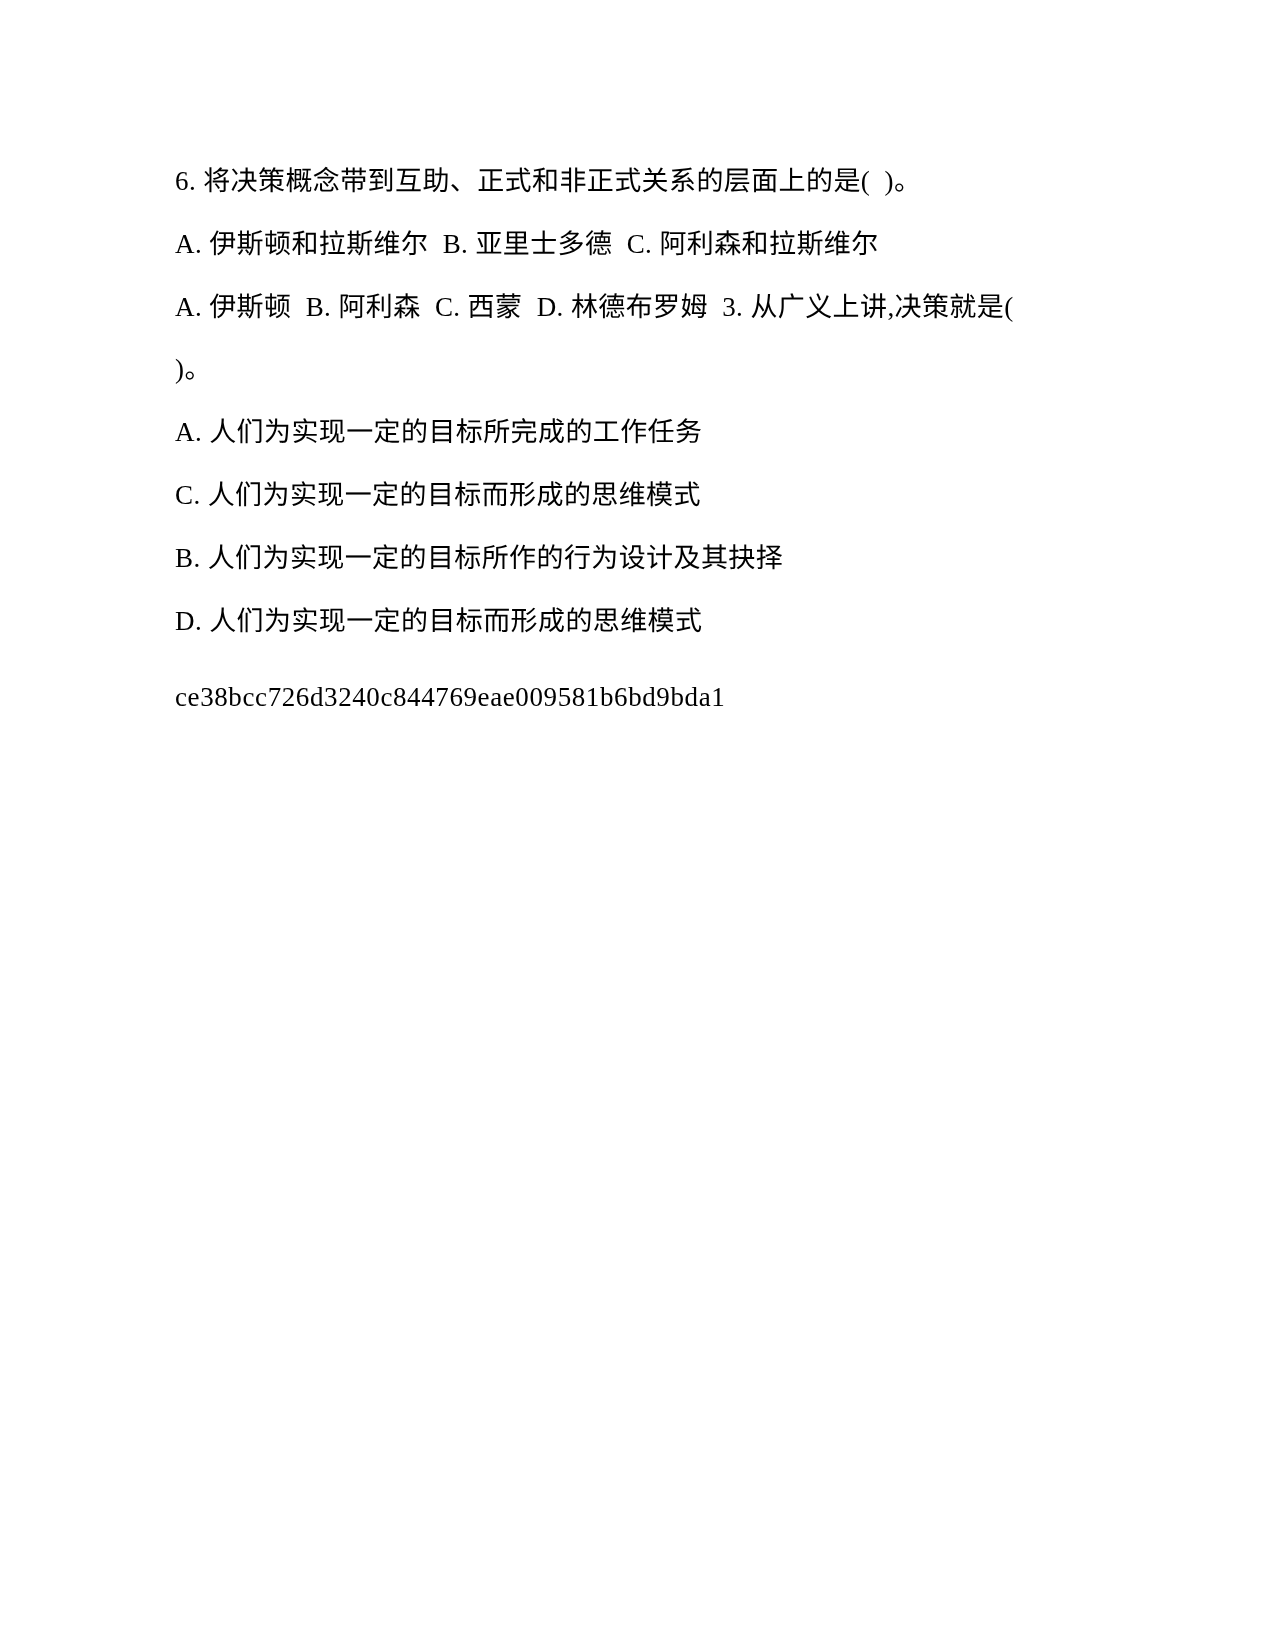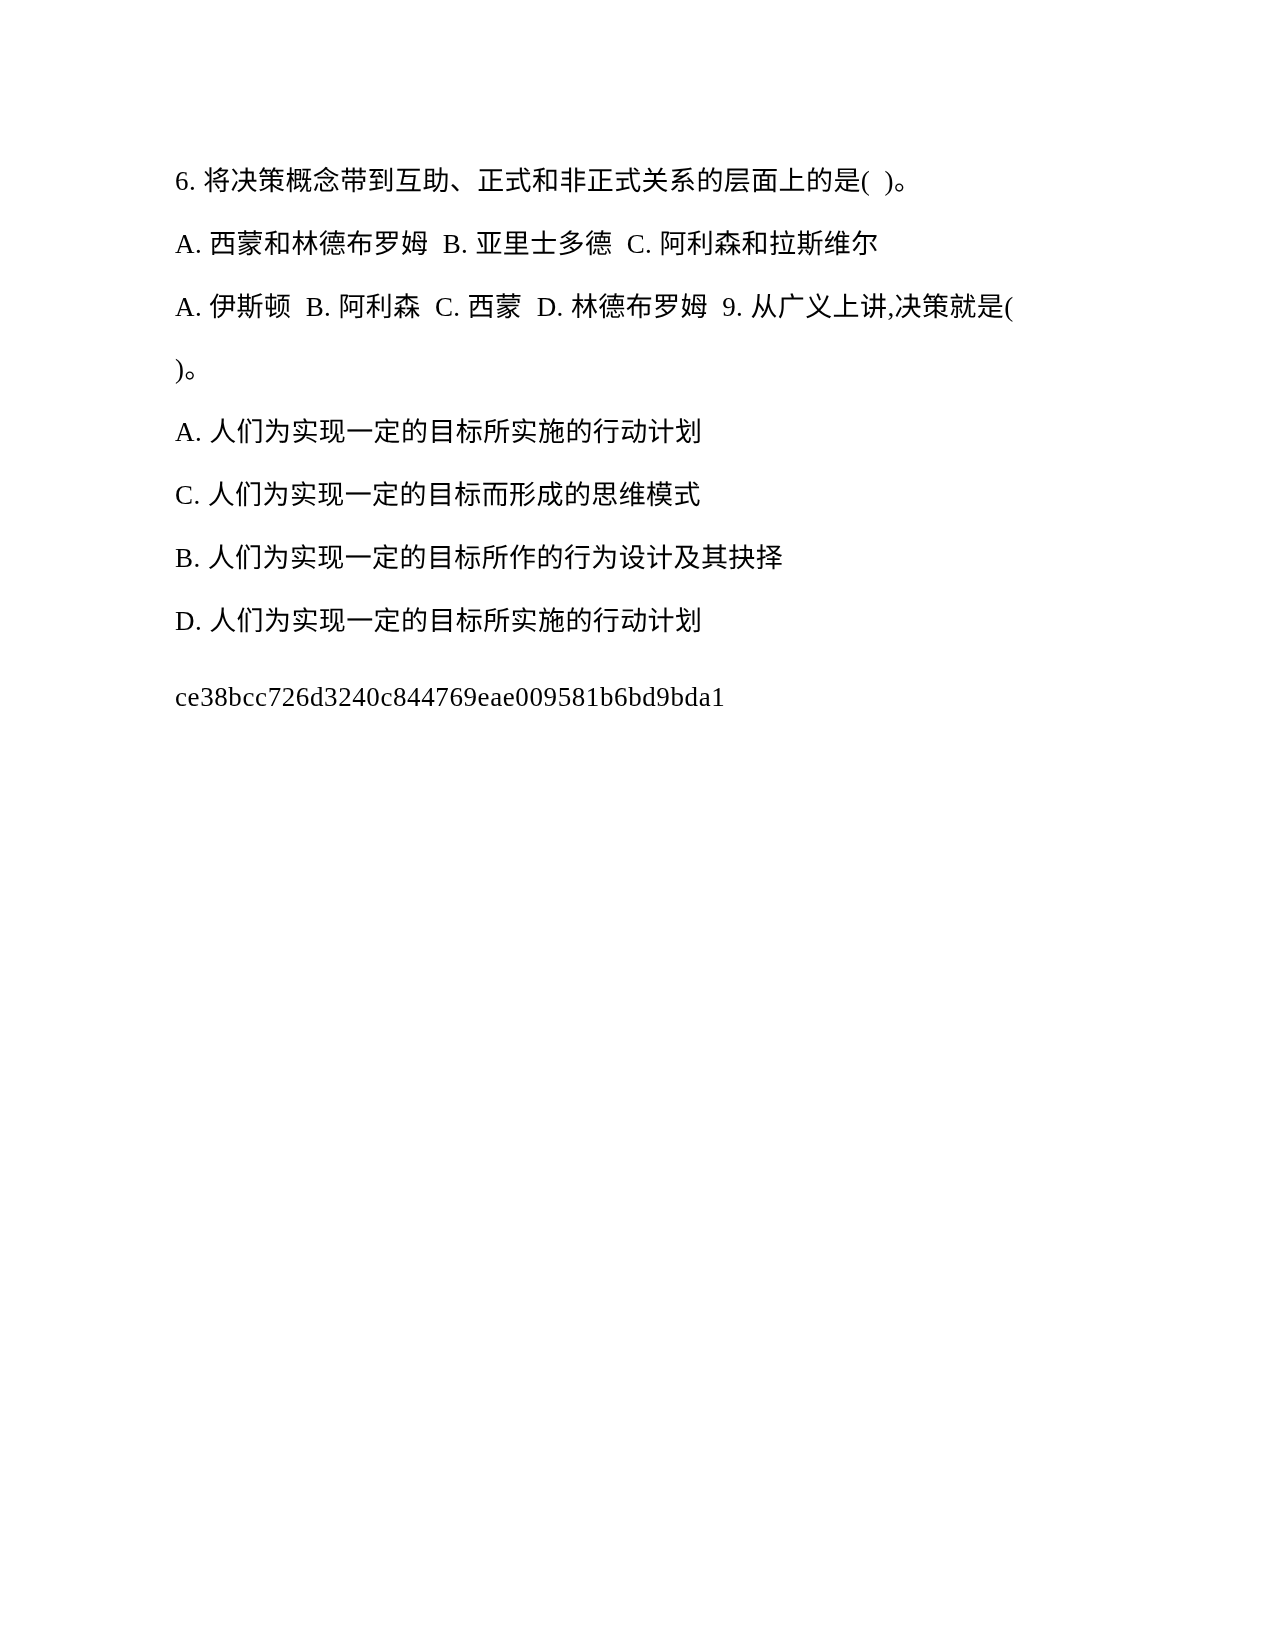--- a/index.html
+++ b/index.html
@@ -47,30 +47,30 @@
   }
 </style>
 </head>
 <body>
 
 <div class="page">
   <div class="doc-body">
 
     <p class="para">6. 将决策概念带到互助、正式和非正式关系的层面上的是(  )。</p>
 
-    <p class="para">A. 西蒙和林德布罗姆  B. 亚里士多德  C. 阿利森和拉斯维尔</p>
+    <p class="para">A. 伊斯顿和拉斯维尔  B. 亚里士多德  C. 阿利森和拉斯维尔</p>
 
 
 
-    <p class="para wrap">A. 伊斯顿  B. 阿利森  C. 西蒙  D. 林德布罗姆  9. 从广义上讲,决策就是(  )。</p>
+    <p class="para wrap">A. 伊斯顿  B. 阿利森  C. 西蒙  D. 林德布罗姆  3. 从广义上讲,决策就是(  )。</p>
 
-    <p class="para">A. 人们为实现一定的目标所实施的行动计划</p>
+    <p class="para">A. 人们为实现一定的目标所完成的工作任务</p>
 
     <p class="para">C. 人们为实现一定的目标而形成的思维模式</p>
 
     <p class="para">B. 人们为实现一定的目标所作的行为设计及其抉择</p>
 
-    <p class="para">D. 人们为实现一定的目标所实施的行动计划</p>
+    <p class="para">D. 人们为实现一定的目标而形成的思维模式</p>
 
     <p class="hashline">ce38bcc726d3240c844769eae009581b6bd9bda1</p>
 
   </div>
 </div>
 
 </body></html>

